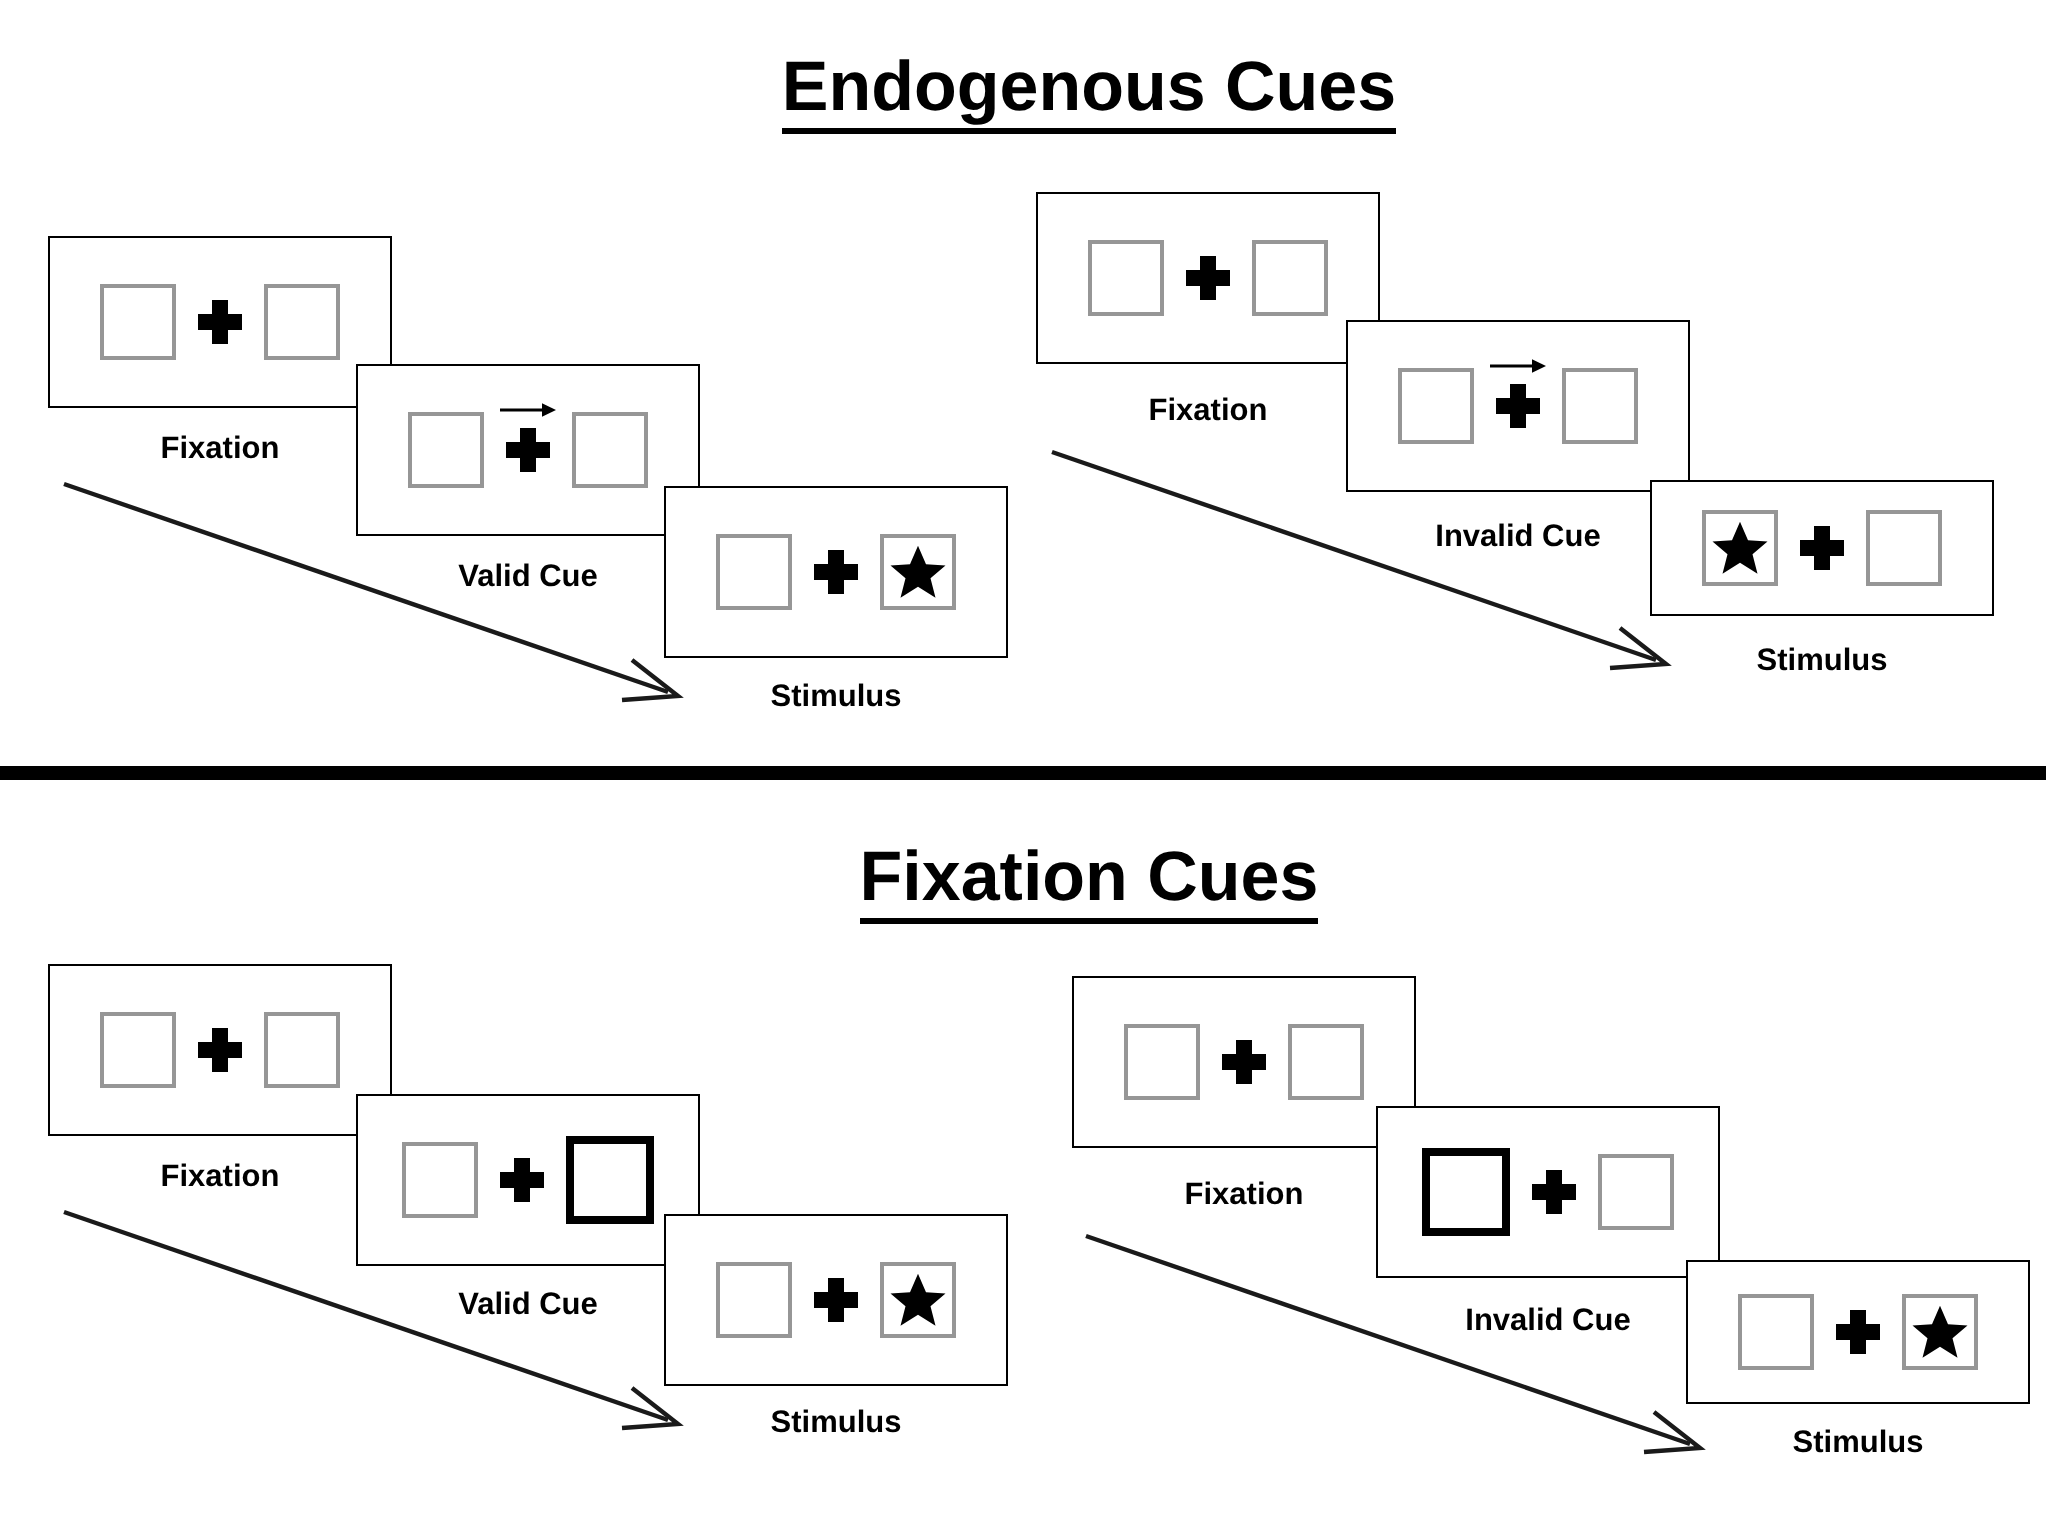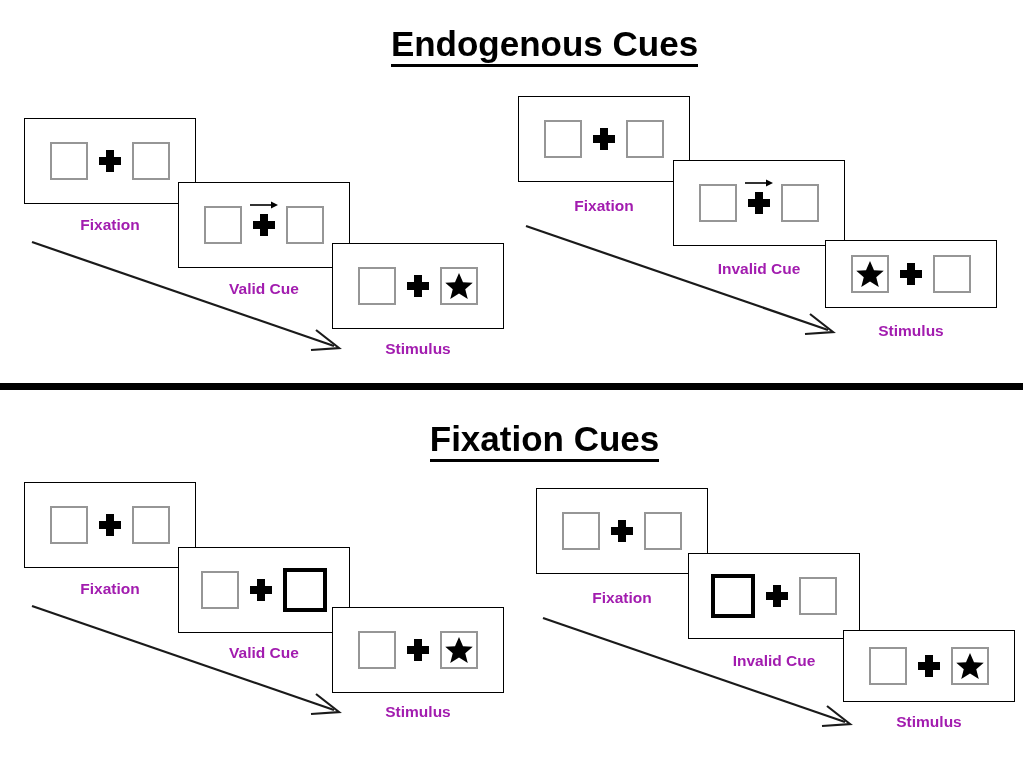--- a/index.html
+++ b/index.html
@@ -118,21 +118,21 @@
     transform: translateX(-50%);
     width: 30px;
     height: 12px;
   }
 
   
   .stage-label {
     position: absolute;
     font-size: 15.5px;
     font-weight: bold;
-    color: #a21caf;
+    color: #000000;
     white-space: nowrap;
     text-align: center;
   }
 
   
   .time-arrow {
     position: absolute;
     pointer-events: none;
   }
 </style>

